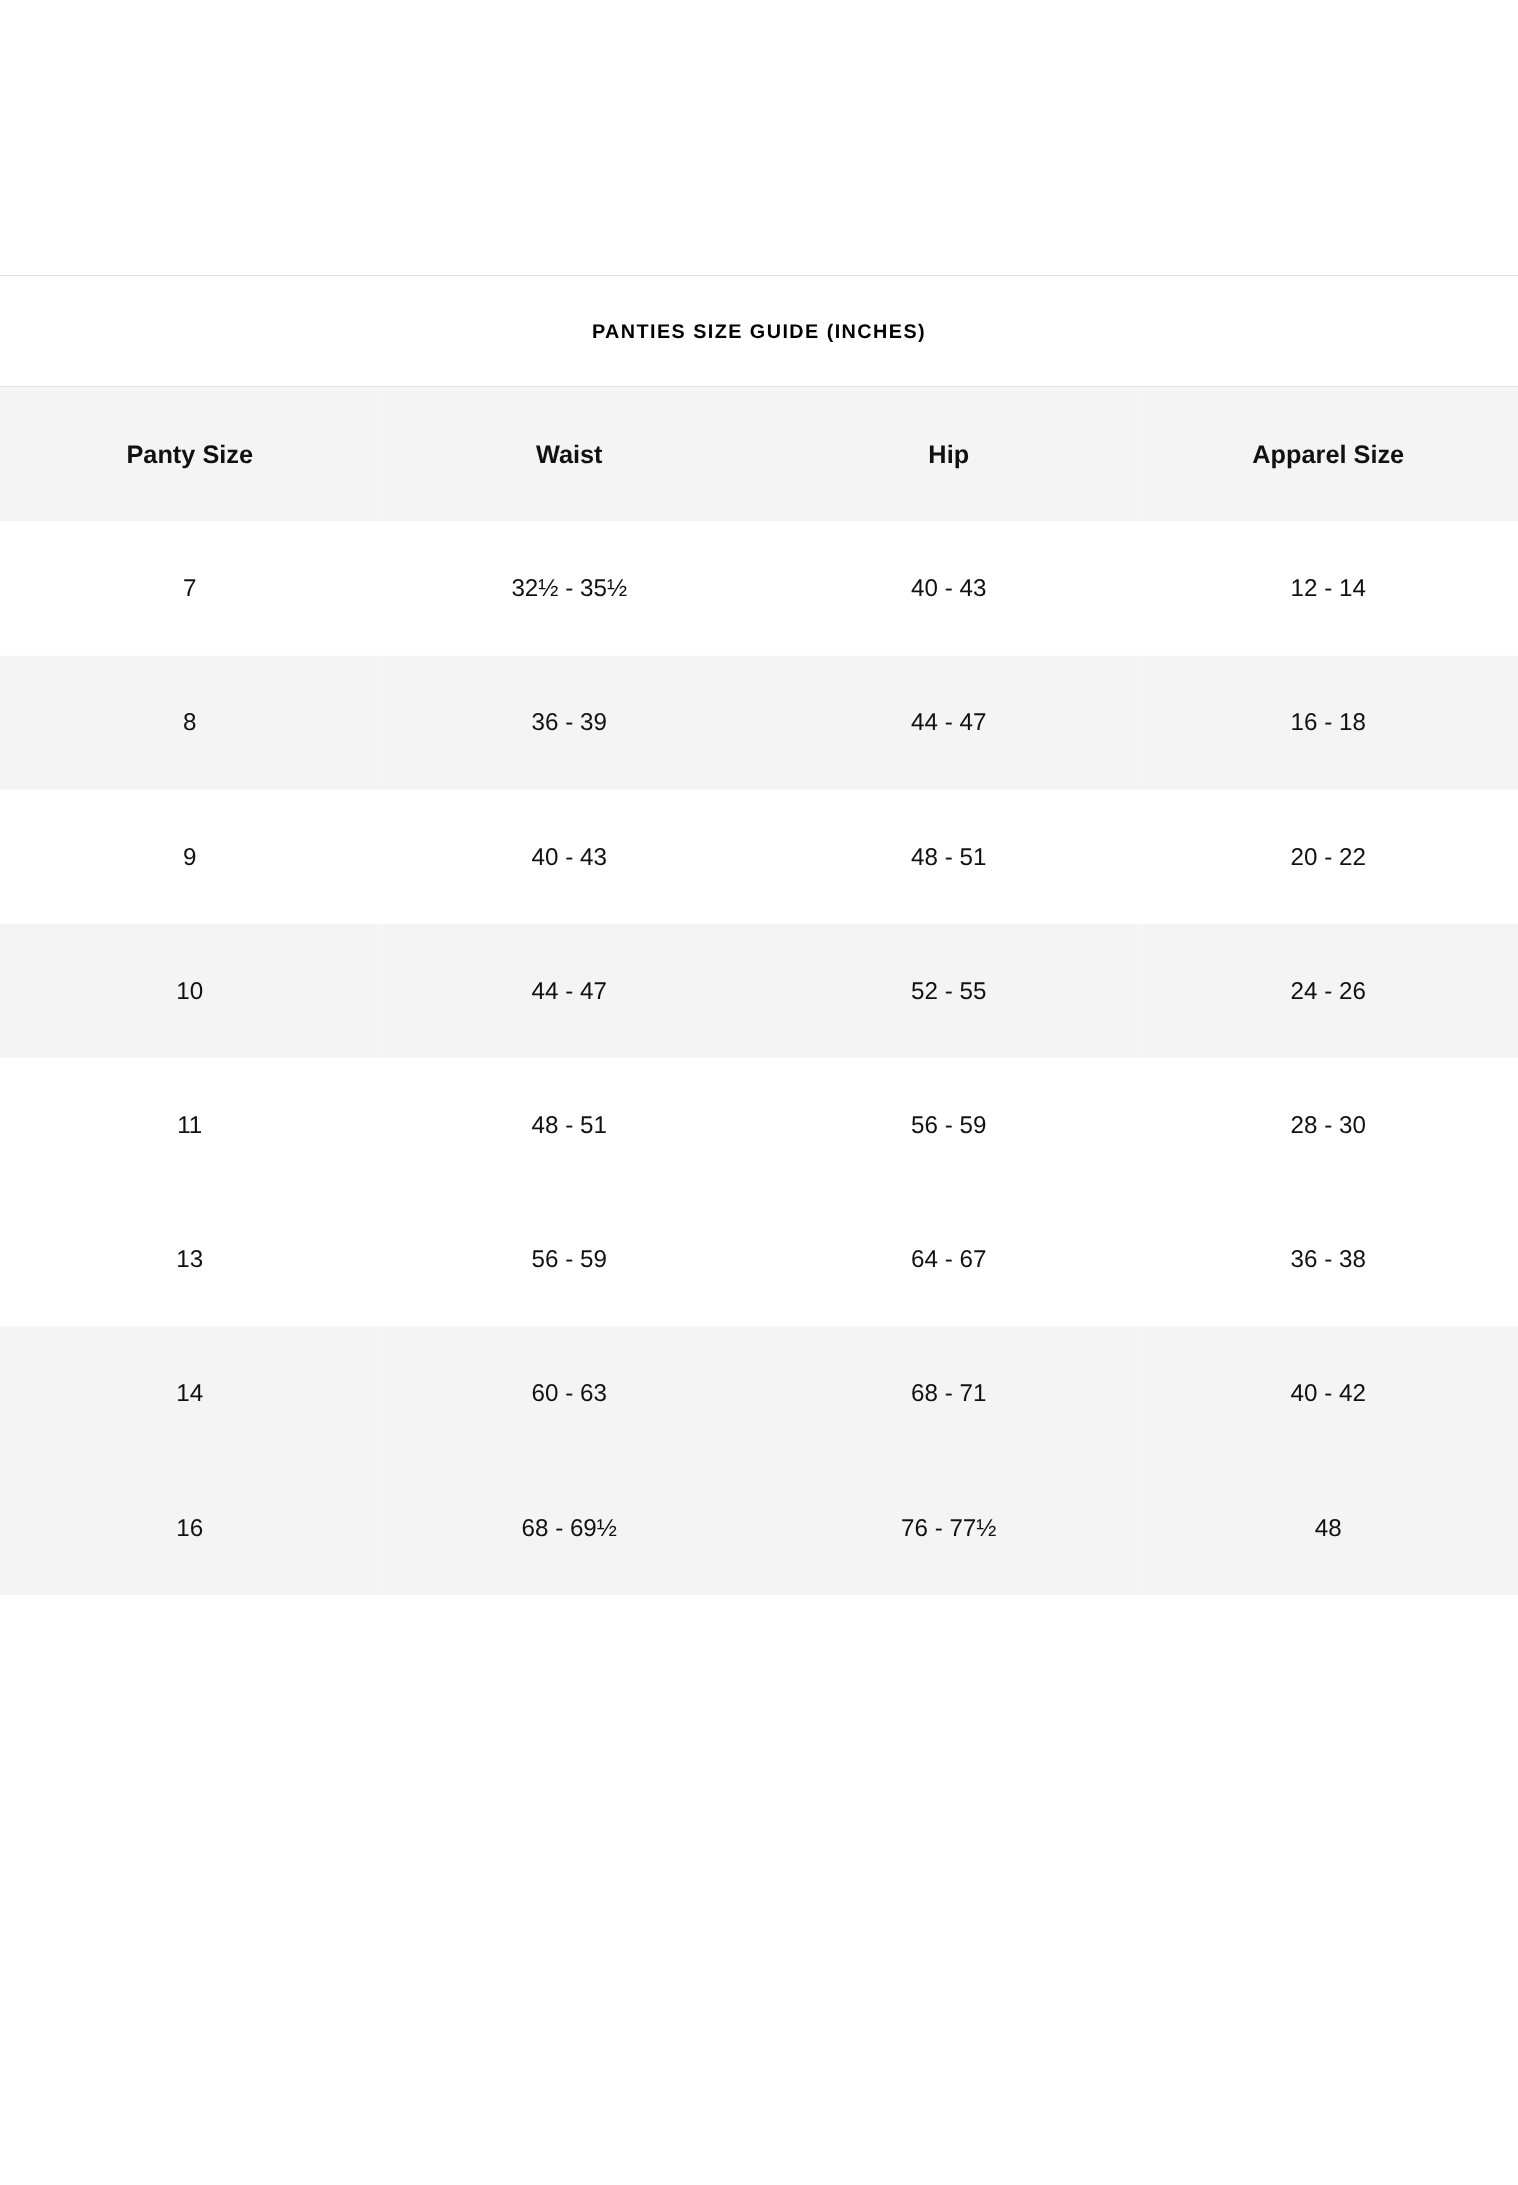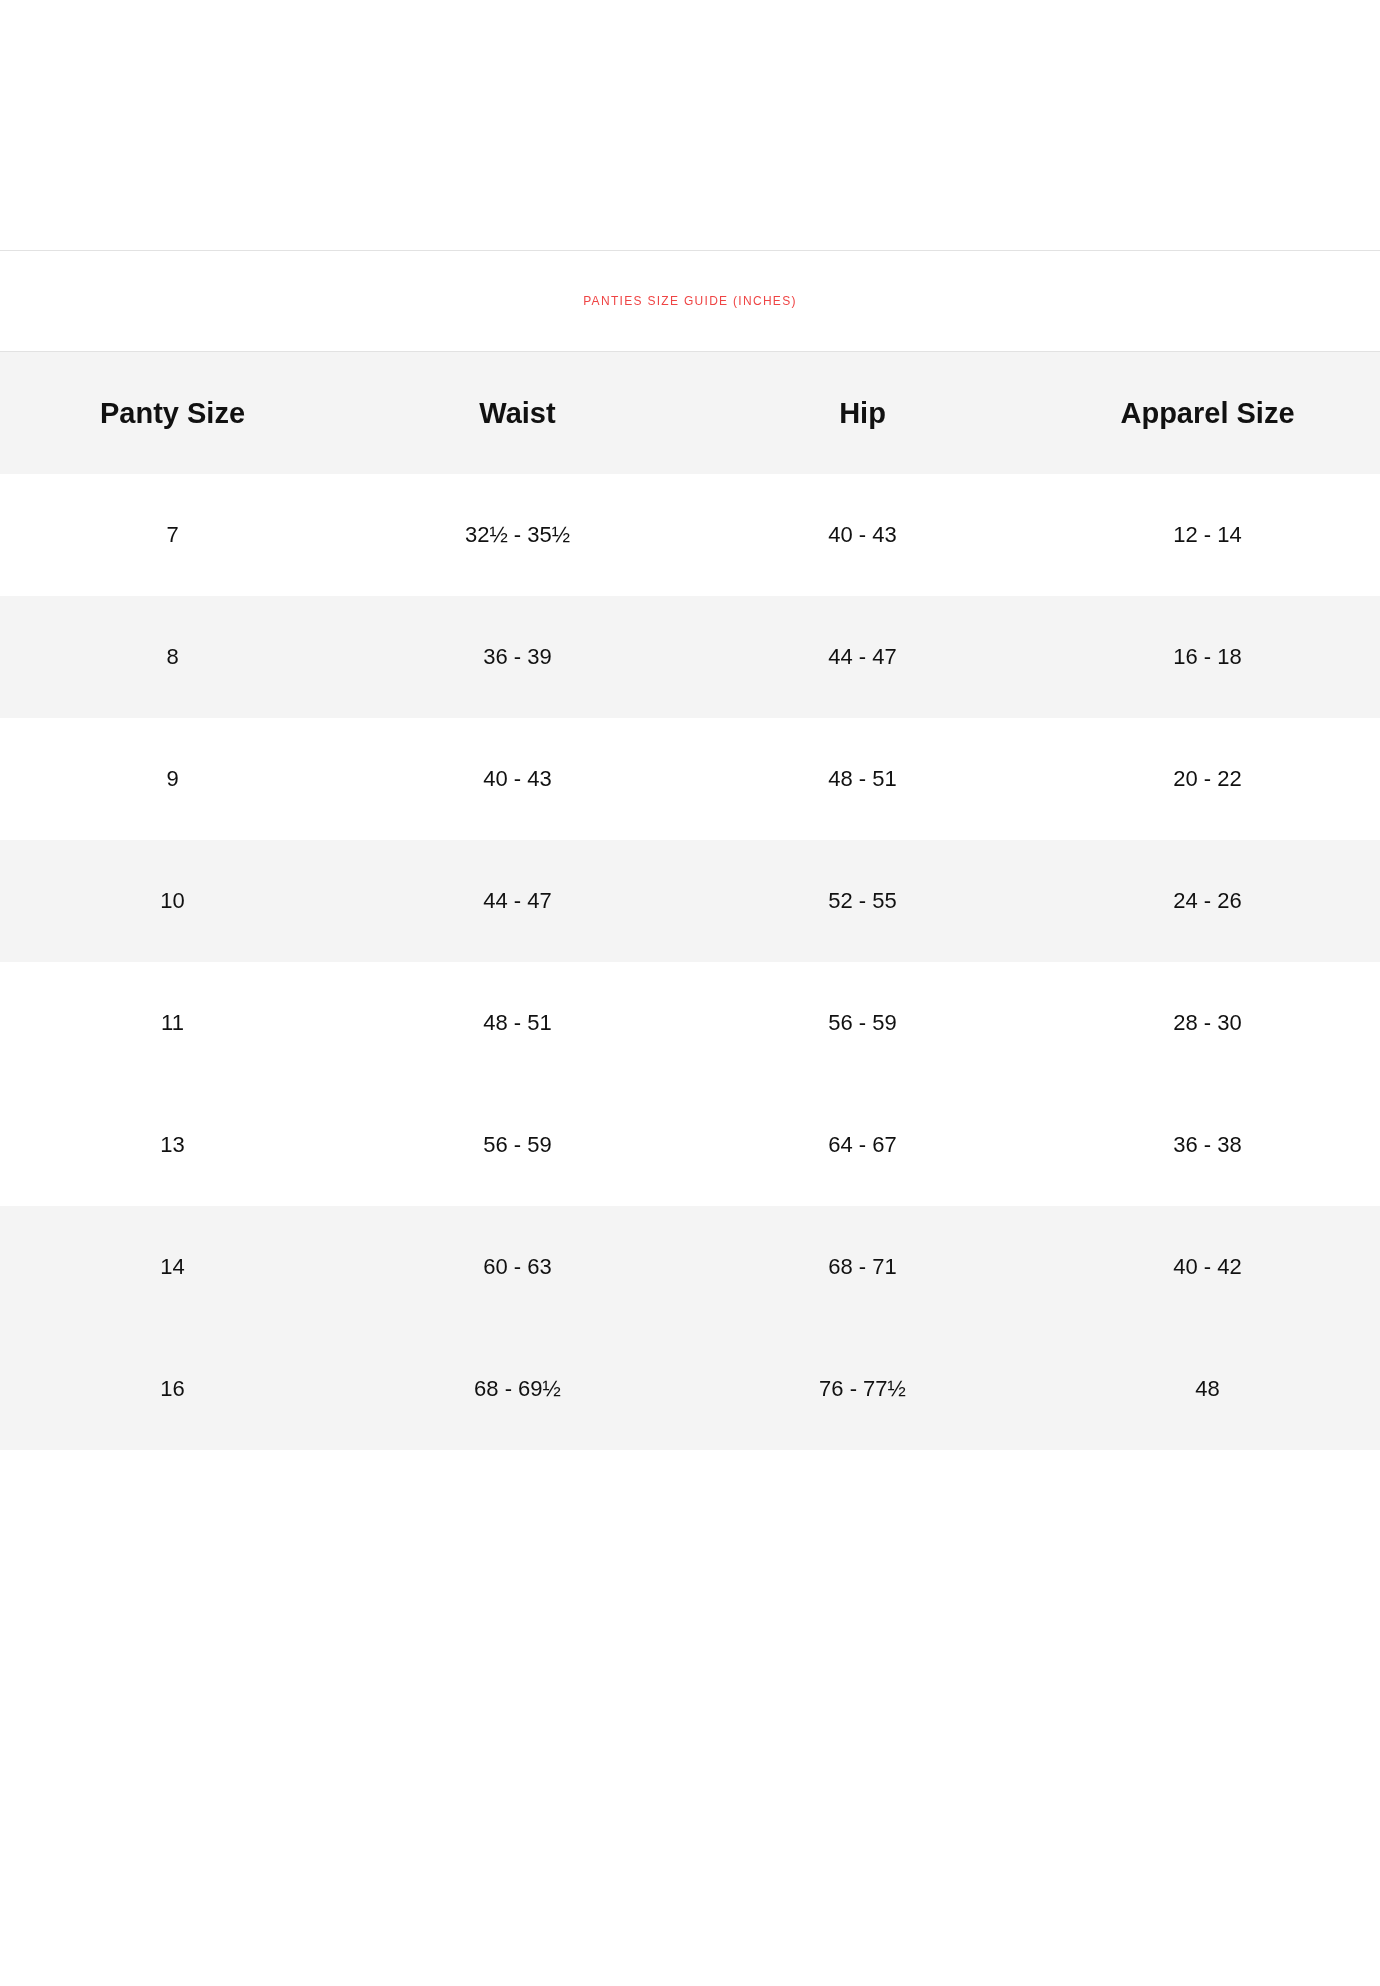--- a/index.html
+++ b/index.html
@@ -29,45 +29,45 @@
   .title-bar {
     border-top: 1px solid #e2e2e2;
     border-bottom: 1px solid #e2e2e2;
     height: 100px;
     display: flex;
     align-items: center;
     justify-content: center;
     background: #ffffff;
   }
   .title-text {
-    font-size: 12px;
-    font-weight: normal;
+    font-size: 18px;
+    font-weight: bold;
     letter-spacing: 1.3px;
-    color: #ef4444;
+    color: #000000;
     text-transform: uppercase;
   }
   table.size-table {
     border-collapse: collapse;
     width: 1380px;
     table-layout: fixed;
   }
   table.size-table th,
   table.size-table td {
     text-align: center;
     font-size: 22px;
     color: #111111;
     border: none;
   }
   table.size-table thead tr {
     background: #f4f4f4;
     height: 122px;
   }
   table.size-table thead th {
     font-weight: bold;
-    font-size: 29px;
+    font-size: 23px;
   }
   table.size-table tbody tr {
     height: 122px;
   }
   table.size-table tbody tr.odd {
     background: #ffffff;
   }
   table.size-table tbody tr.even {
     background: #f4f4f4;
   }

